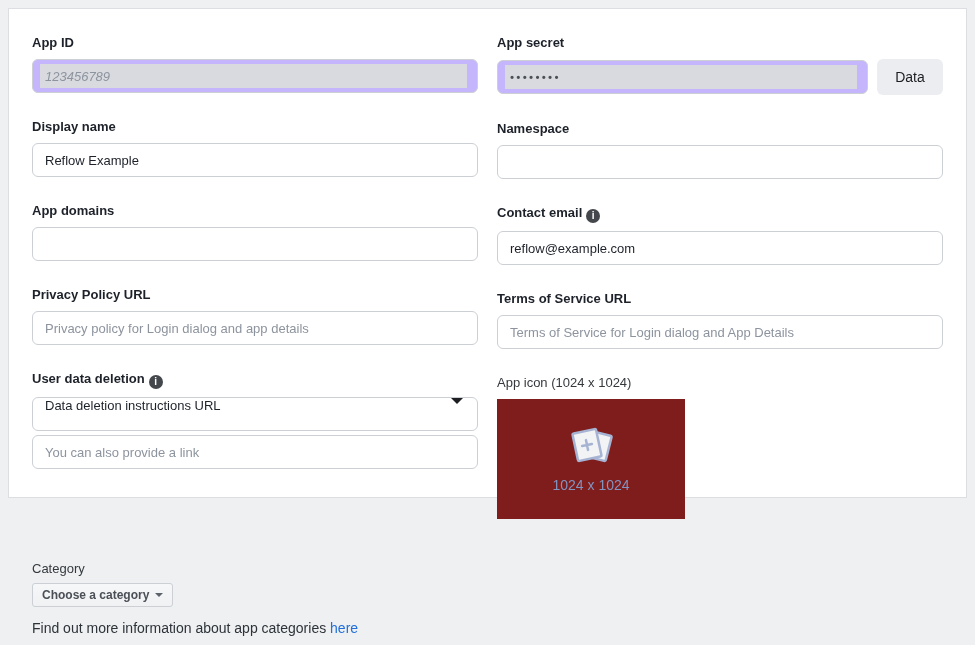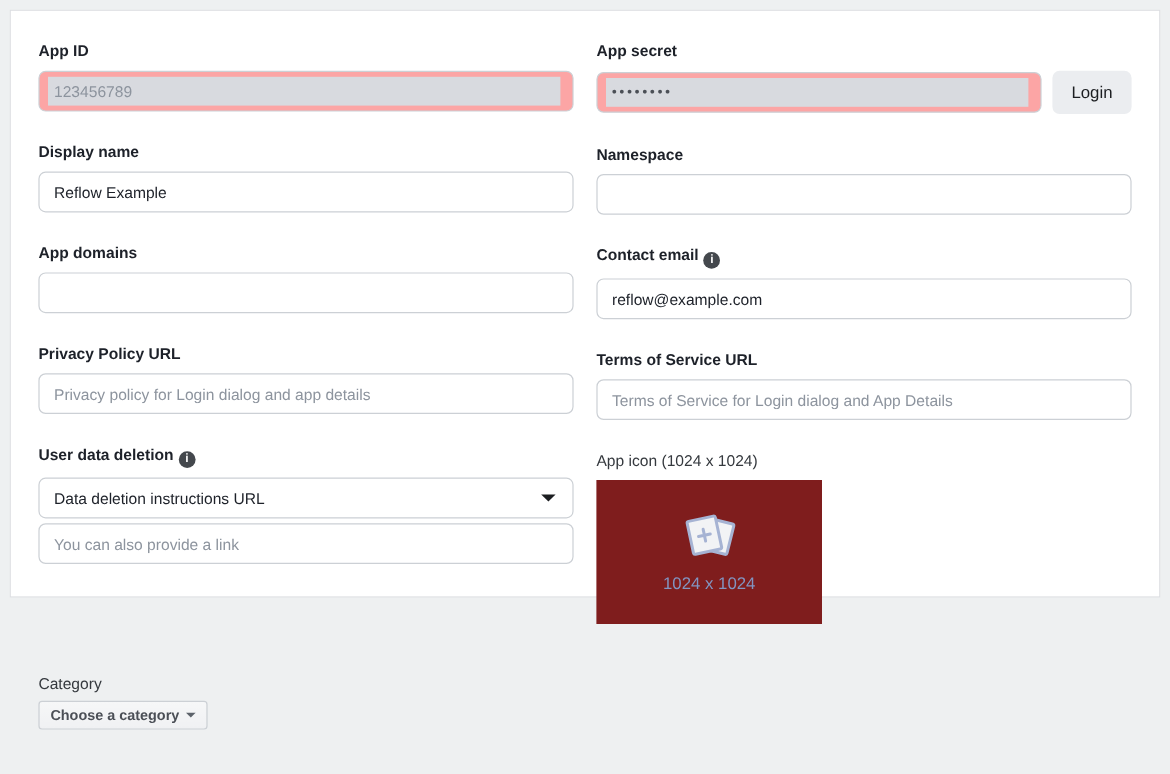--- a/index.html
+++ b/index.html
@@ -43,24 +43,25 @@
     font-size: 13px;
     color: #1d2129;
     outline: none;
   }
   .text-input::placeholder { color: #8d949e; opacity: 1; }
   
   .locked-input {
     height: 34px;
     border: 1px solid #ccd0d5;
     border-radius: 6px;
-    background: #fca5a5;
+    background: #c4b5fd;
     display: flex;
     align-items: center;
     padding: 0 10px 0 7px;
+    font-style: italic;
   }
   .locked-band {
     flex: 1;
     height: 24px;
     background: #d8dadf;
     display: flex;
     align-items: center;
     padding-left: 5px;
     font-size: 13px;
     color: #8d949e;
@@ -101,21 +102,21 @@
     vertical-align: -2px;
     margin-left: 4px;
     font-style: normal;
   }
   .select-box {
     height: 34px;
     border: 1px solid #ccd0d5;
     border-radius: 6px;
     background: #ffffff;
     display: flex;
-    align-items: center;
+    align-items: flex-start;
     justify-content: space-between;
     padding: 0 14px 0 12px;
     font-size: 13px;
     color: #1d2129;
     cursor: pointer;
     margin-bottom: 4px;
   }
   .caret-down {
     width: 0; height: 0;
     border-left: 6px solid transparent;
@@ -215,33 +216,34 @@
         </div>
         <input class="text-input" type="text" placeholder="You can also provide a link" style="">
       </div>
 
       <div class="category-block">
         <label>Category</label>
         <button class="category-btn">
           <span>Choose a category</span>
           <span class="caret-sm"></span>
         </button>
+        <div class="help-line"><span>Find out more information about app categories </span><a>here</a></div>
       </div>
 
     </div>
 
     <div class="col">
 
       <div class="field">
         <label>App secret</label>
         <div class="secret-row">
           <div class="locked-input">
             <span class="locked-band dots">••••••••</span>
           </div>
-          <button class="show-btn">Login</button>
+          <button class="show-btn">Data</button>
         </div>
       </div>
 
       <div class="field">
         <label>Namespace</label>
         <input class="text-input" type="text" style="">
       </div>
 
       <div class="field">
         <label><span>Contact email</span><i class="info-icon">i</i></label>

